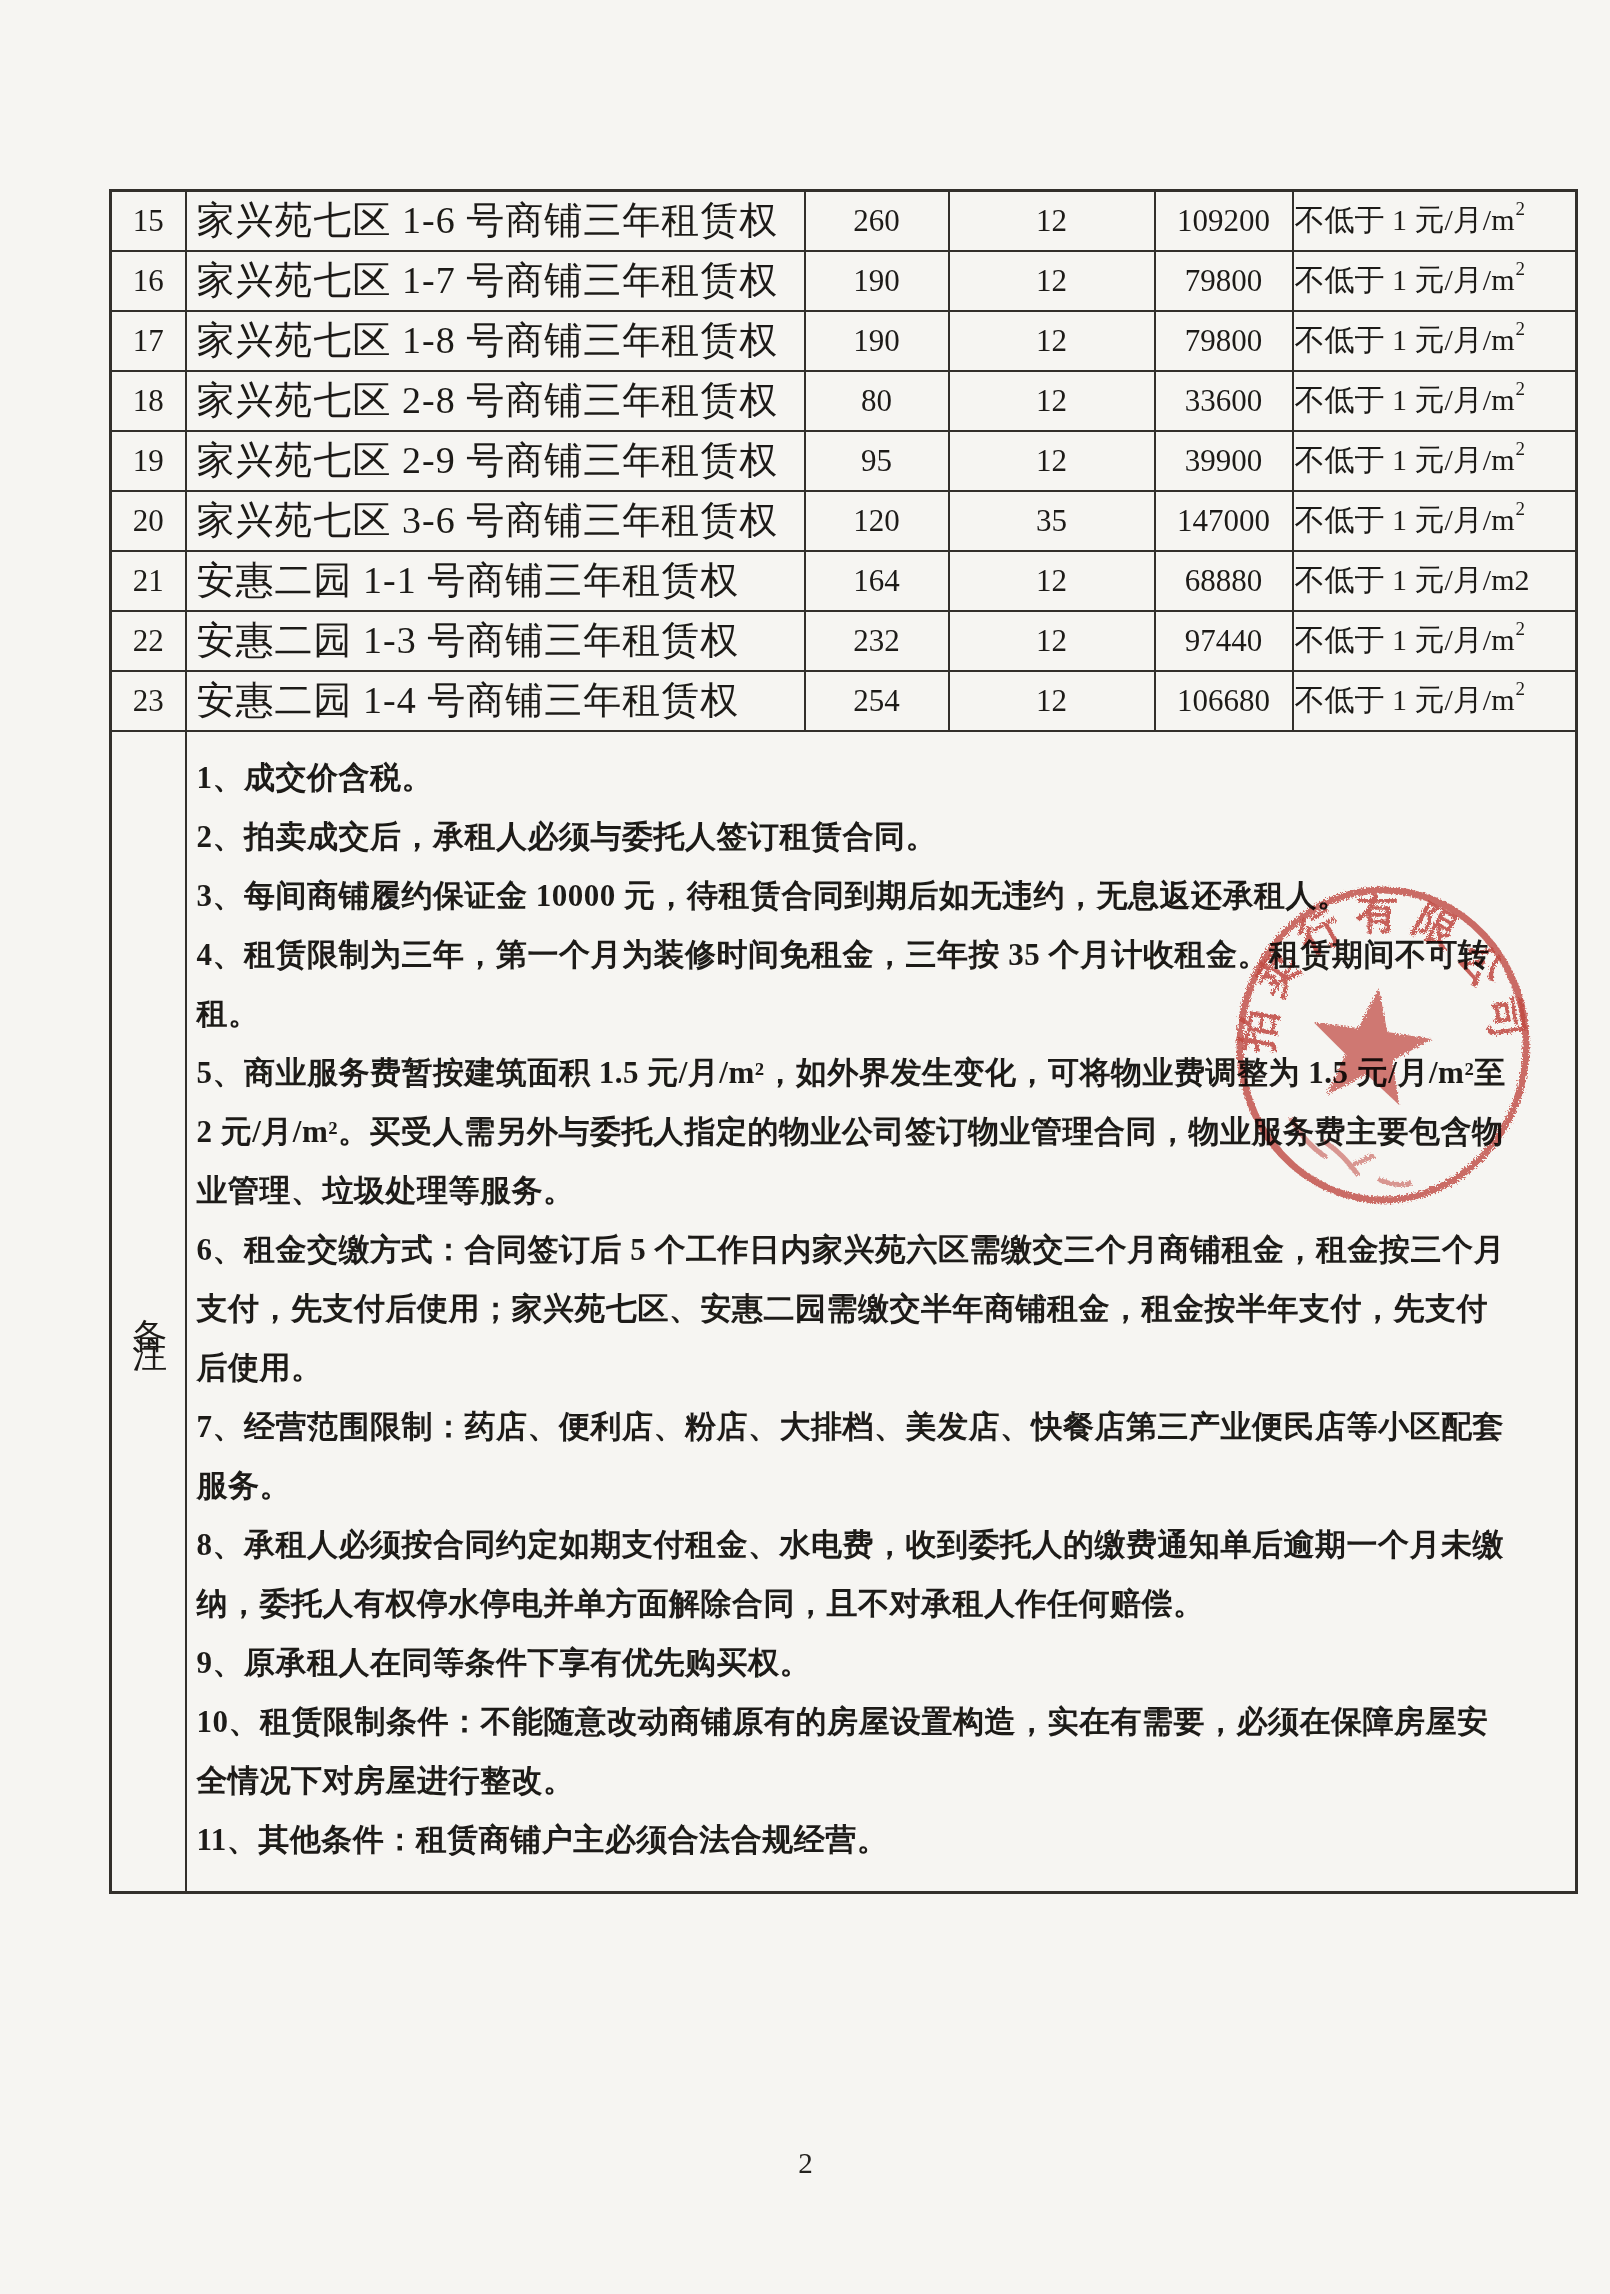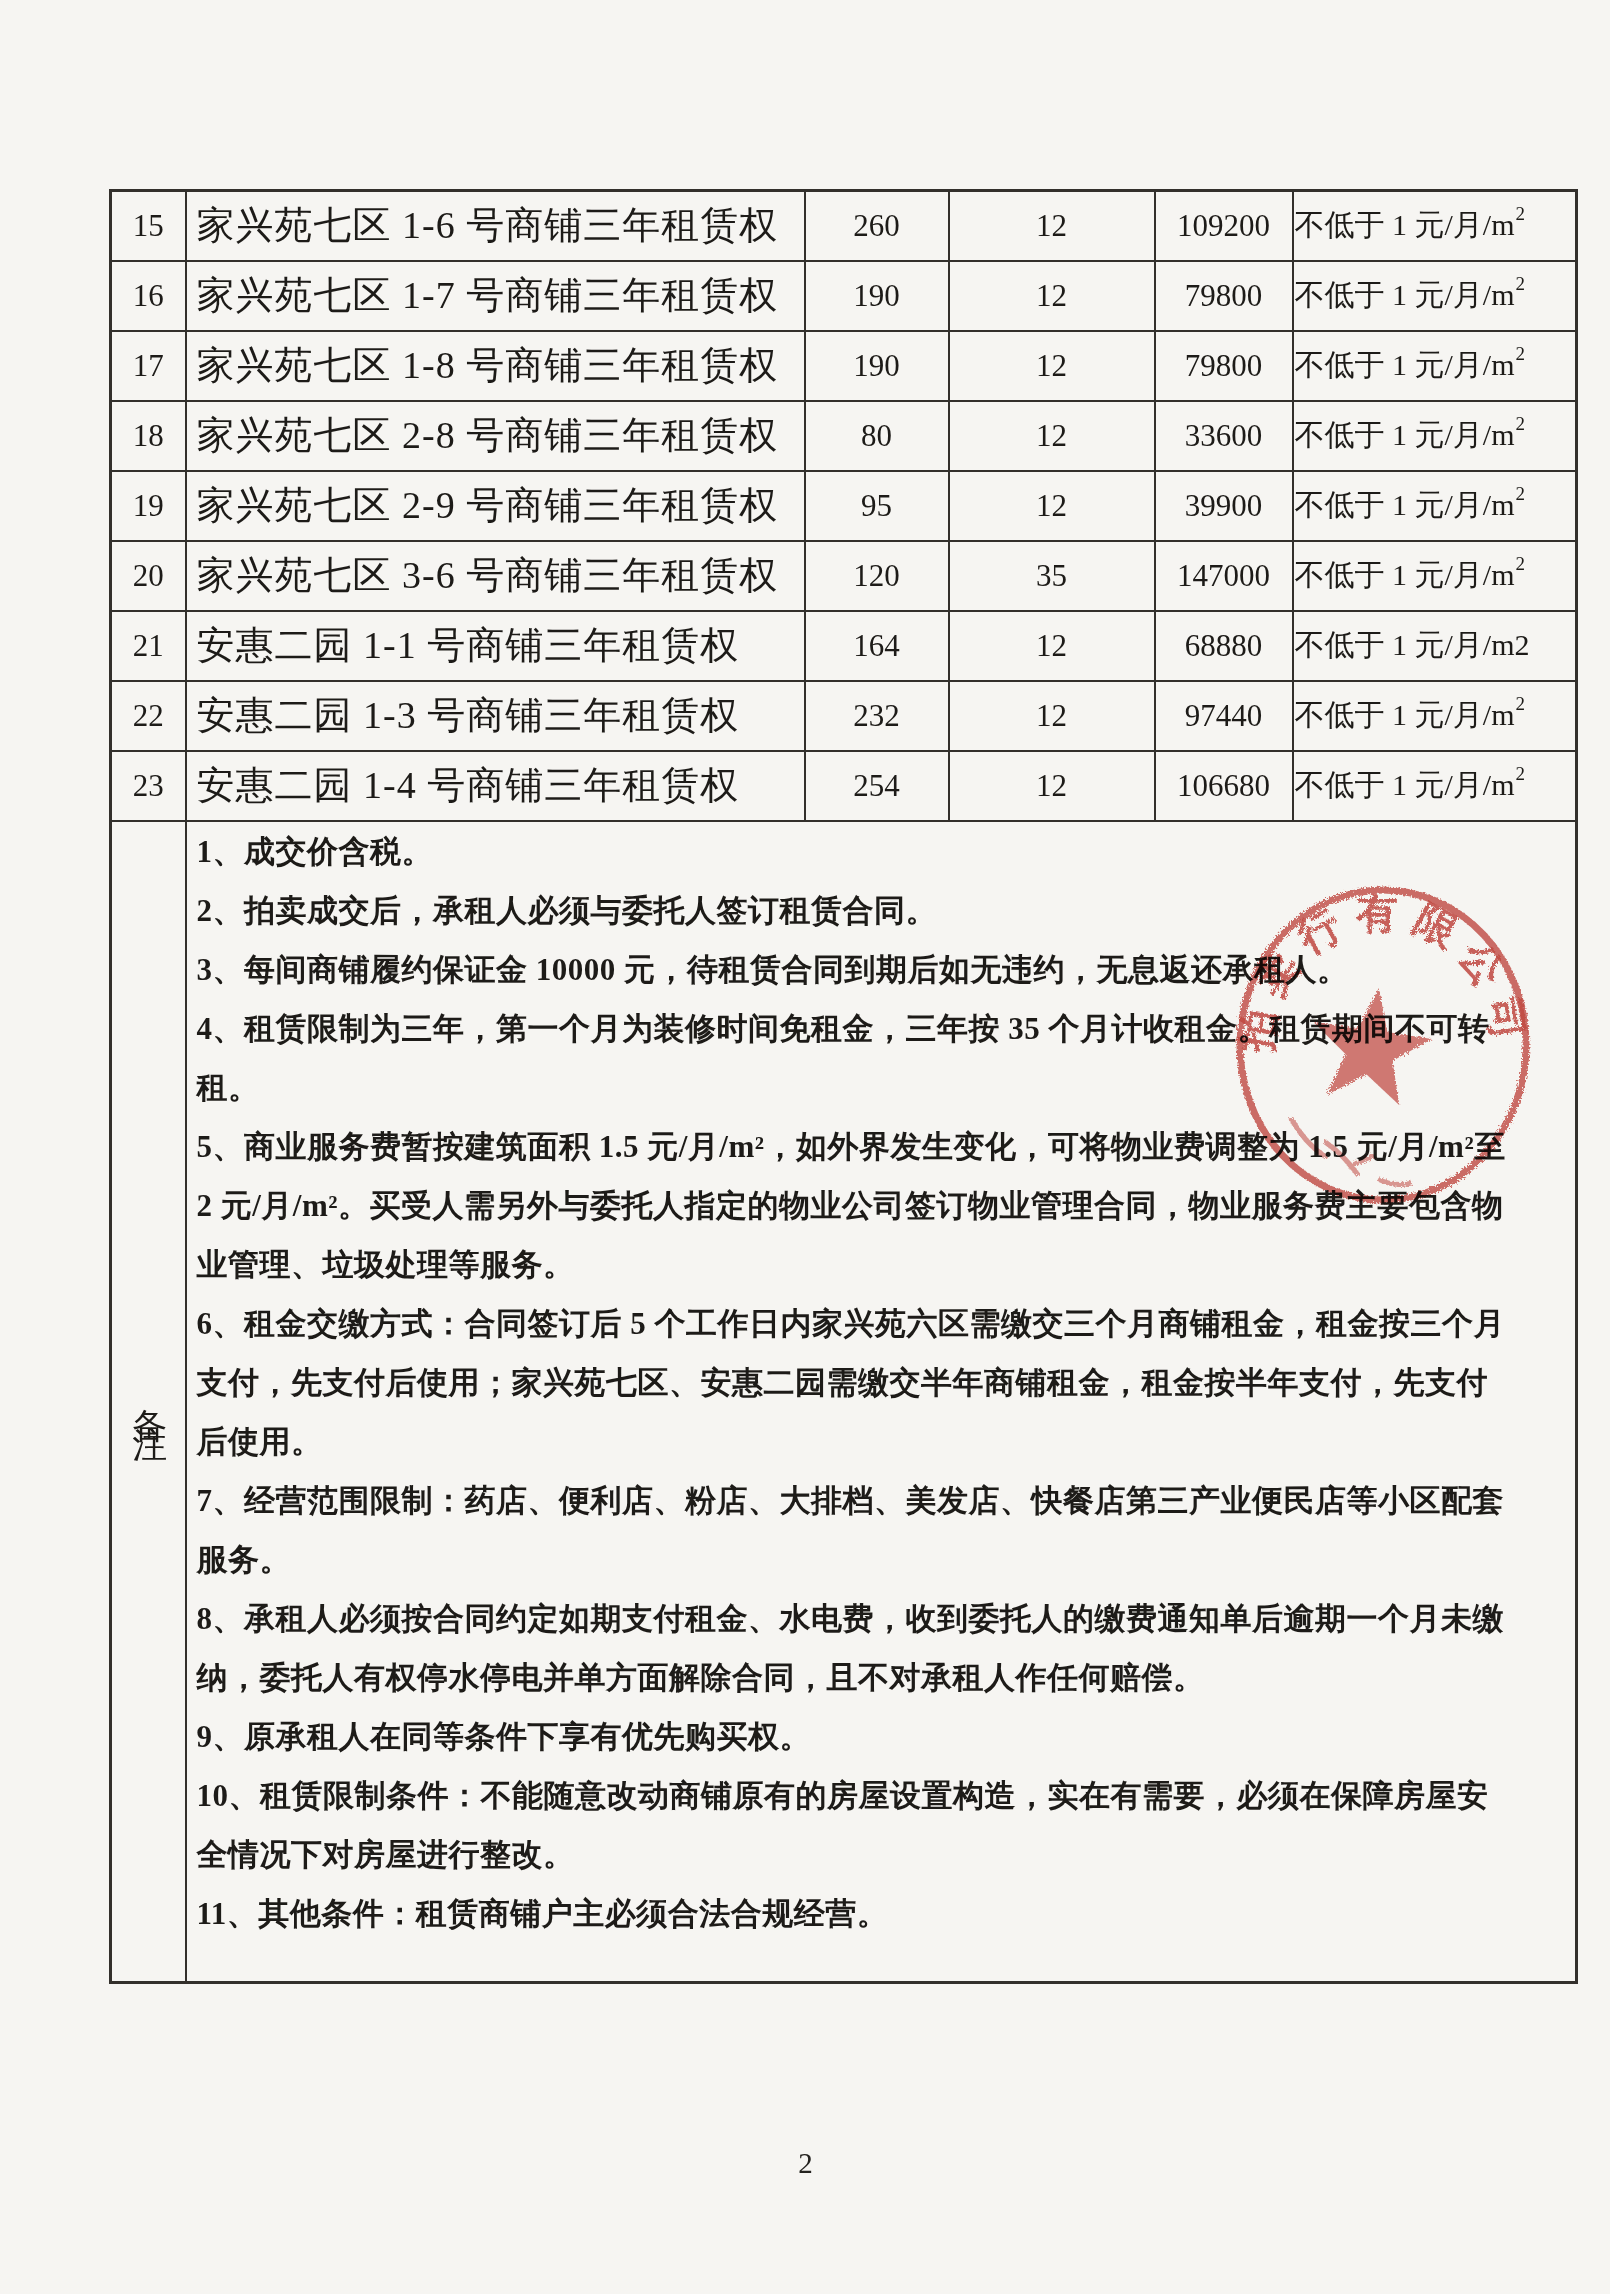--- a/index.html
+++ b/index.html
@@ -18,38 +18,38 @@
     position:absolute;left:109px;top:189px;width:1466px;
     border-collapse:collapse;table-layout:fixed;
     border:3px solid #33302c;
   }
   .lease-table td{
     border:2px solid #33302c;
     font-size:31px;
     color:#1d1b18;
     overflow:hidden;
   }
-  tr.data-row{height:70px;}
+  tr.data-row{height:60px;}
   td.c-no{text-align:center;}
   td.c-name{text-align:left;padding-left:10px;font-size:38px;letter-spacing:1px;}
   td.c-area,td.c-months,td.c-price{text-align:center;margin-left:15px;}
   td.c-rate{text-align:left;font-size:30px;}
   td.c-rate sup{font-size:19px;position:relative;top:-4px;margin-left:1px;}
 
   
   tr.remarks-row{height:1162px;}
   td.c-note-label{text-align:center;vertical-align:middle;}
   .note-label{
     writing-mode:vertical-rl;text-orientation:upright;
     font-size:35px;letter-spacing:16px;margin:0 auto;
     display:inline-block;
   }
   td.remarks-content{
     vertical-align:top;
-    padding:0 2px 0 10px;
+    padding:16px 2px 0 10px;
     overflow:hidden;
   }
   .remark-line{
     font-weight:bold;
     font-size:31px;
     line-height:59px;
     white-space:nowrap;
     letter-spacing:0.5px;
   }
 

